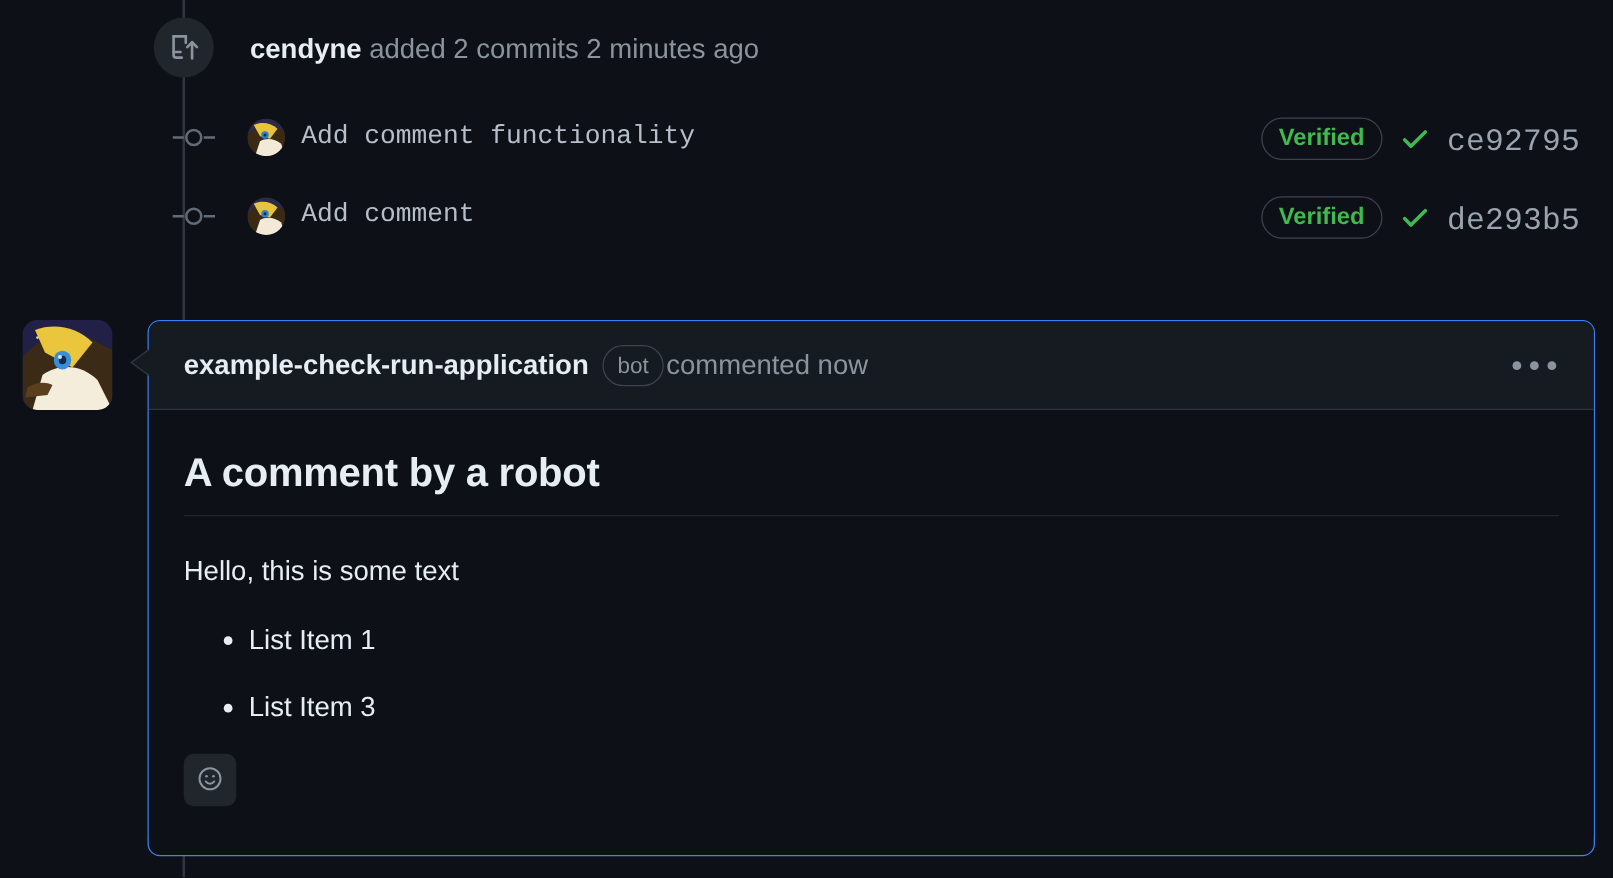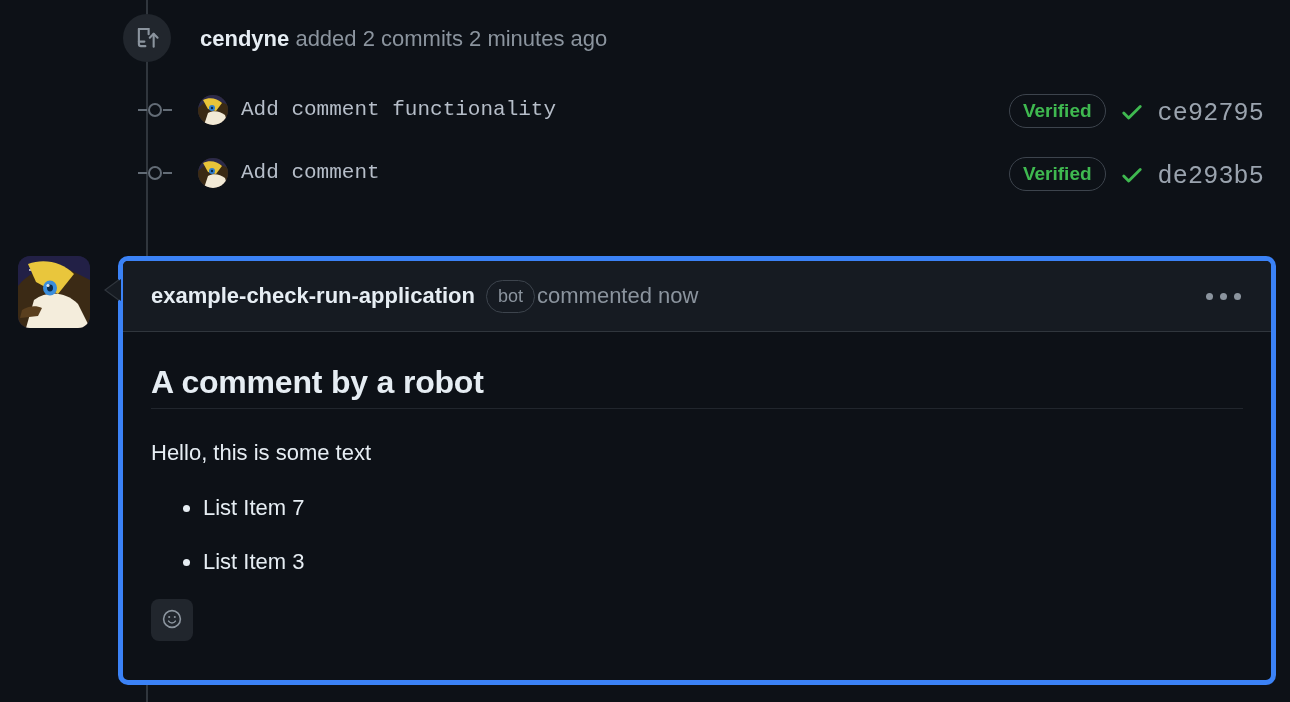--- a/index.html
+++ b/index.html
@@ -154,21 +154,21 @@
     background: #1a1b2e;
     z-index: 3;
   }
 
   .comment-card {
     position: absolute;
     left: 100px;
     top: 0;
     width: 1158px;
     height: 429px;
-    border: 5px solid #3b82f6;
+    border: 1px solid #3b82f6;
     border-radius: 10px;
     background: #0d1117;
     overflow: hidden;
   }
 
   
   .bubble-arrow-outer,
   .bubble-arrow-inner {
     position: absolute;
     width: 0; height: 0;
@@ -235,21 +235,21 @@
   .card-body {
     padding: 30px 28px 0 28px;
     background: #0d1117;
   }
   .body-title {
     font-size: 32px;
     font-weight: 700;
     color: #e6edf3;
     line-height: 1.25;
     letter-spacing: -0.2px;
-    padding-bottom: 6px;
+    padding-bottom: 14px;
     border-bottom: 1px solid #21262d;
   }
   .body-paragraph {
     margin-top: 27px;
     font-size: 22px;
     line-height: 1.5;
     color: #e6edf3;
   }
   .body-list {
     margin-top: 22px;
@@ -395,21 +395,21 @@
           <span class="dot"></span>
           <span class="dot"></span>
           <span class="dot"></span>
         </span>
       </div>
 
       <div class="card-body">
         <div class="body-title">A comment by a robot</div>
         <p class="body-paragraph">Hello, this is some text</p>
         <ul class="body-list">
-          <li>List Item 7</li>
+          <li>List Item 1</li>
           <li>List Item 3</li>
         </ul>
         <div class="reaction-bar">
           <button class="reaction-button">
             <span>
               <svg width="24" height="24" viewBox="0 0 24 24" fill="none" aria-hidden="true">
                 <circle cx="12" cy="12" r="8.4" stroke="#8b949e" stroke-width="1.6"></circle>
                 <circle cx="9.2" cy="10" r="1.05" fill="#8b949e"></circle>
                 <circle cx="14.8" cy="10" r="1.05" fill="#8b949e"></circle>
                 <path d="M8.6 14.1c.9 1.25 2.1 1.85 3.4 1.85s2.5-.6 3.4-1.85" stroke="#8b949e" stroke-width="1.5" stroke-linecap="round"></path>

